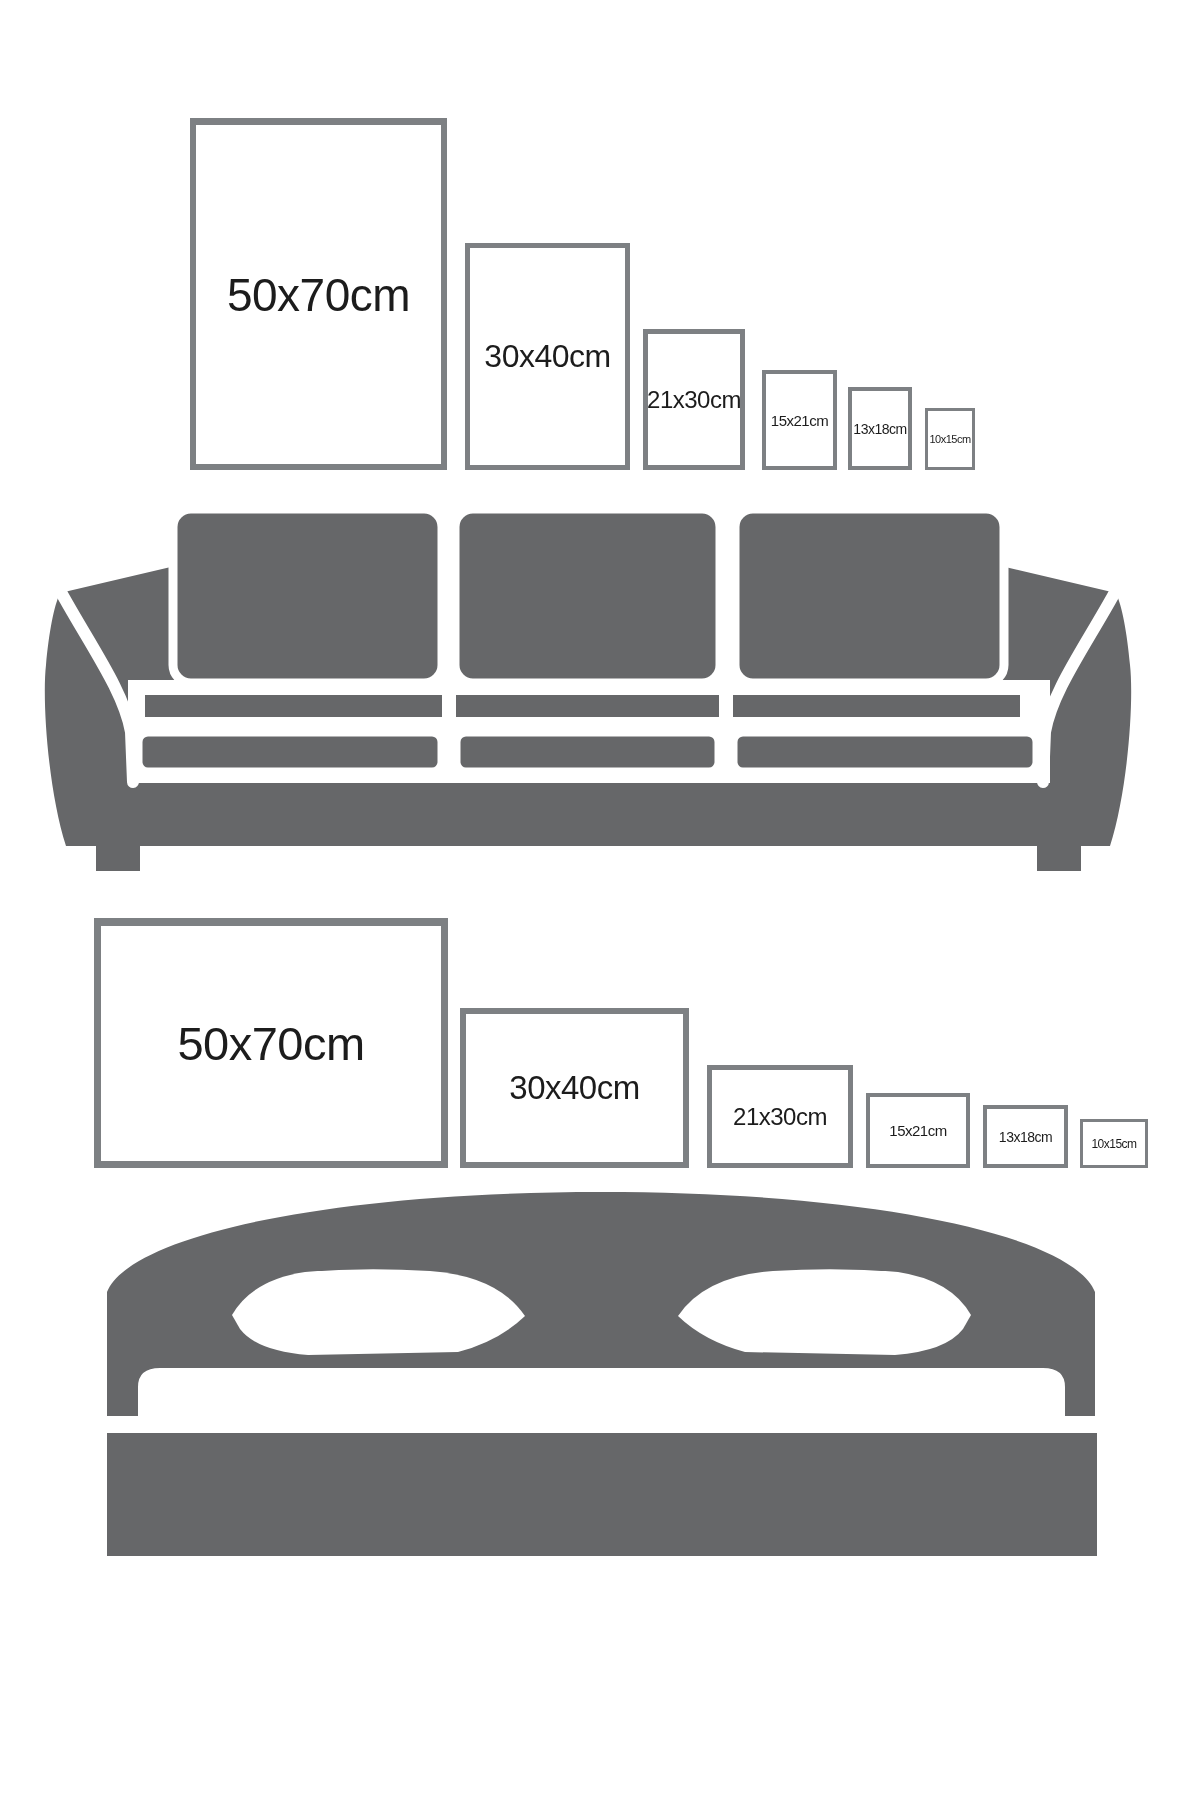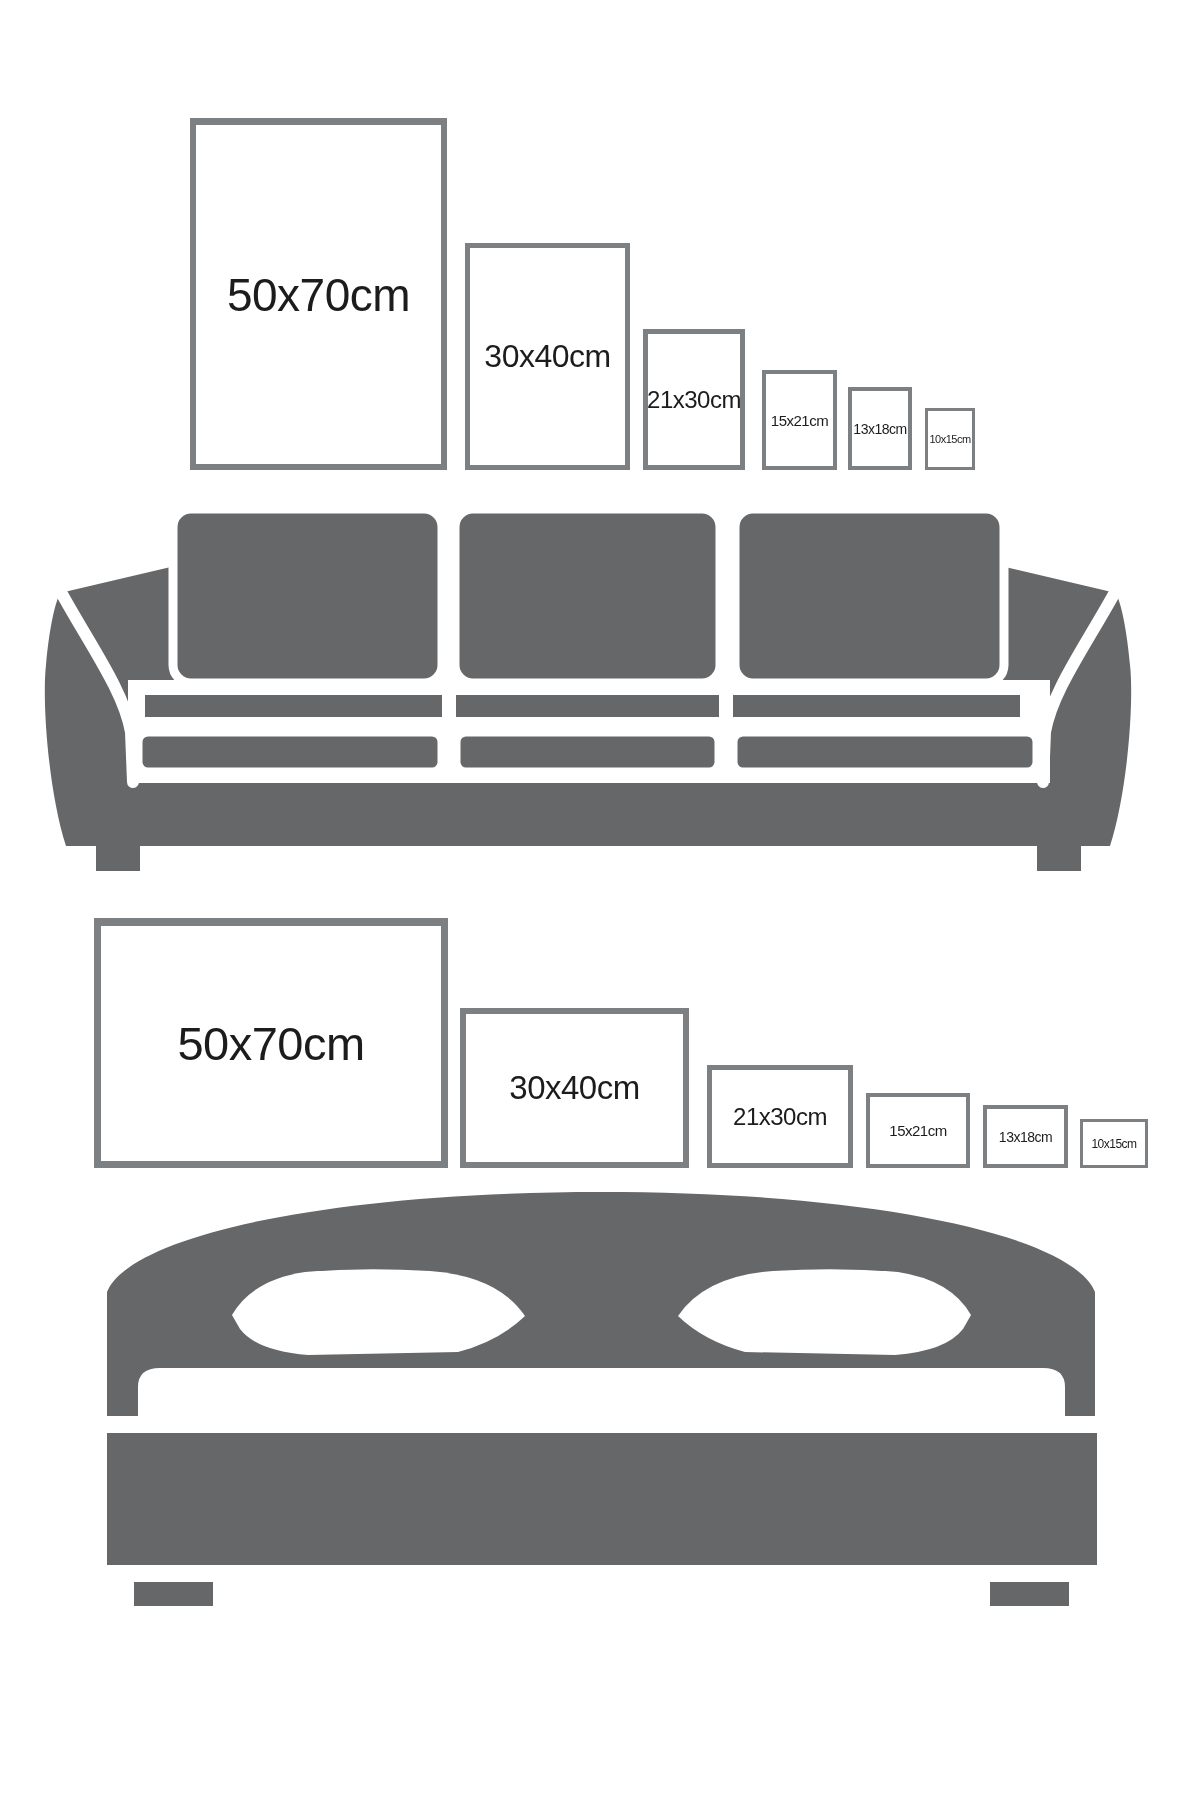--- a/index.html
+++ b/index.html
@@ -4,21 +4,21 @@
 <style>
   :root{
     --furniture:#666769;
     --frame-border:#7d8083;
     --text:#1c1c1c;
     --background:#ffffff;
   }
   html,body{margin:0;padding:0;background:var(--background);}
   .page{
     position:relative;
-    width:1200px;height:1800px;
+    width:1200px;height:1556px;
     background:var(--background);
     overflow:hidden;
     font-family:"Liberation Sans", sans-serif;
   }
   .size-frame{
     position:absolute;
     box-sizing:border-box;
     background:#ffffff;
     border-style:solid;
     border-color:var(--frame-border);

